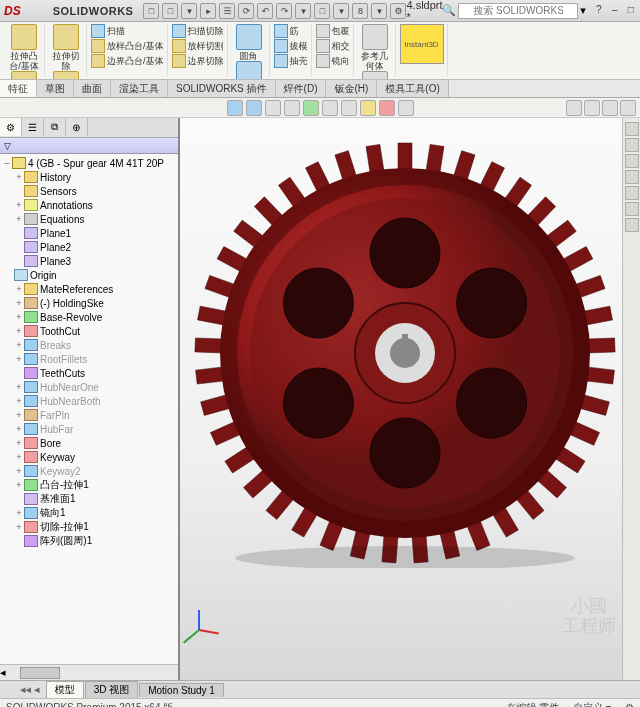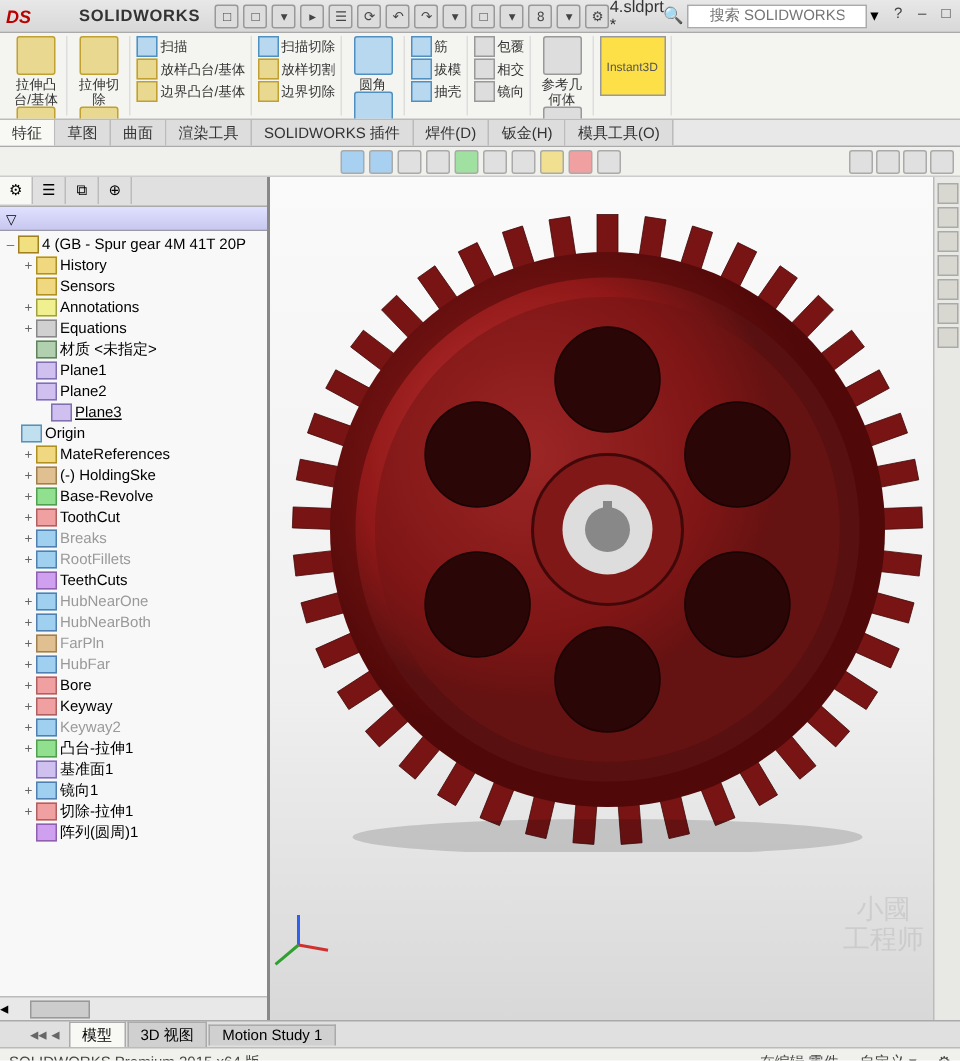--- a/index.html
+++ b/index.html
@@ -294,34 +294,29 @@
             <span class="tic anno"></span>
             <span class="">Annotations</span>
           </div>
           <div class="tnode" style="padding-left: 14px;">
             <span class="exp">+</span>
             <span class="tic eq"></span>
             <span class="">Equations</span>
           </div>
           <div class="tnode" style="padding-left: 14px;">
             <span class="exp"></span>
-            <span class="tic mat"></span>
-            <span class="">材质 &lt;未指定&gt;</span>
-          </div>
-          <div class="tnode" style="padding-left: 14px;">
-            <span class="exp"></span>
             <span class="tic plane"></span>
             <span class="">Plane1</span>
           </div>
           <div class="tnode" style="padding-left: 14px;">
             <span class="exp"></span>
             <span class="tic plane"></span>
             <span class="">Plane2</span>
           </div>
-          <div class="tnode" style="padding-left: 24px; text-decoration: underline;">
+          <div class="tnode" style="padding-left: 14px;">
             <span class="exp"></span>
             <span class="tic plane"></span>
             <span class="">Plane3</span>
           </div>
           <div class="tnode" style="padding-left: 4px;">
             <span class="exp"></span>
             <span class="tic origin"></span>
             <span class="">Origin</span>
           </div>
           <div class="tnode" style="padding-left: 14px;">

